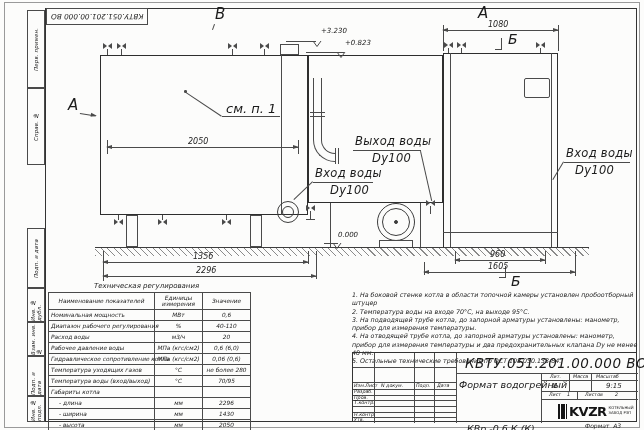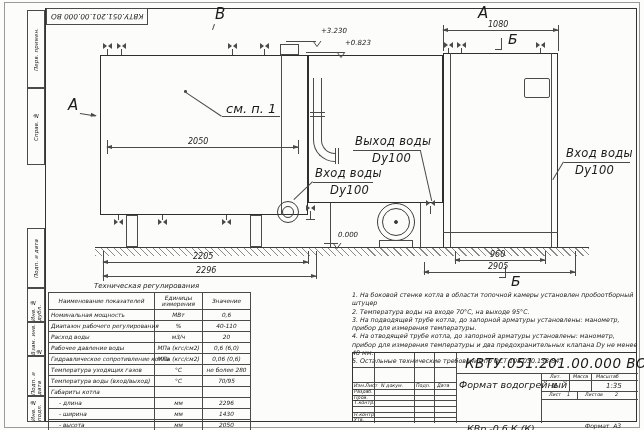--- a/index.html
+++ b/index.html
@@ -198,32 +198,32 @@
   <div class="ln" style="left:564px;top:162px;width:66px;height:1px;"></div>
   <span class="t portlabel" style="left:575px;top:165px;">Dy100</span>
   <div class="lnr" style="left:564px;top:162px;width:21px;transform:rotate(121deg);"></div>
 
   <div class="ground" style="left:95px;top:247px;width:494px;height:8px;"></div>
 
   <div class="ln" style="left:103px;top:251px;width:1px;height:30px;"></div>
   <div class="ln" style="left:308px;top:251px;width:1px;height:13px;"></div>
   <div class="ln" style="left:316px;top:251px;width:1px;height:28px;"></div>
   <div class="dim" style="left:103px;top:262px;width:205px;"></div>
-  <span class="t dimtext" style="left:193px;top:253px;">2205</span>
+  <span class="t dimtext" style="left:193px;top:253px;">1356</span>
   <div class="dim" style="left:103px;top:276px;width:213px;"></div>
   <span class="t dimtext" style="left:196px;top:267px;">2296</span>
 
   <div class="ln" style="left:455px;top:251px;width:1px;height:13px;"></div>
   <div class="ln" style="left:545px;top:251px;width:1px;height:13px;"></div>
   <div class="dim" style="left:455px;top:260px;width:90px;"></div>
   <span class="t dimtext" style="left:490px;top:251px;text-align:center;">960</span>
   <div class="ln" style="left:424px;top:262px;width:1px;height:13px;"></div>
   <div class="ln" style="left:575px;top:251px;width:1px;height:25px;"></div>
   <div class="dim" style="left:424px;top:272px;width:151px;"></div>
-  <span class="t dimtext" style="left:488px;top:263px;">2905</span>
+  <span class="t dimtext" style="left:488px;top:263px;">1605</span>
 
   <div class="notes" style="left:352px;top:291px;">
     <div>1. На боковой стенке котла в области топочной камеры установлен пробоотборный штуцер</div>
     <div>2. Температура воды на входе 70°С, на выходе 95°С.</div>
     <div>3. На подводящей трубе котла, до запорной арматуры установлены: манометр, прибор для измерения температуры.</div>
     <div>4. На отводящей трубе котла, до запорной арматуры установлены: манометр, прибор для измерения температуры и два предохранительных клапана Dу не менее 40 мм.</div>
     <div>5. Остальные технические требования по ОСТ 108.030.133-84.</div>
   </div>
 
   <span class="t" style="left:94px;top:283px;font-size:7px;">Техническая регулирования</span>
@@ -333,30 +333,38 @@
     <span class="t" style="left:106px;top:27px;font-size:9.5px;">Формат водогрейный</span>
     <span class="t" style="left:114px;top:41px;font-size:9.5px;margin-top:30px;">КВр -0,6 К (К)</span>
 
     <div class="ln" style="left:216px;top:20px;width:1px;height:18px;"></div>
     <div class="ln" style="left:238px;top:20px;width:1px;height:18px;"></div>
     <div class="ln" style="left:188px;top:27px;width:97px;height:1px;"></div>
     <span class="t small" style="left:197px;top:21.5px;">Лит.</span>
     <span class="t small" style="left:220px;top:21.5px;">Масса</span>
     <span class="t small" style="left:243px;top:21.5px;">Масштаб</span>
     <span class="t" style="left:199px;top:29.5px;font-size:7px;">И</span>
-    <span class="t" style="left:253px;top:29.5px;font-size:7px;">1:35</span>
+    <span class="t" style="left:253px;top:29.5px;font-size:7px;">9:15</span>
     <div class="ln" style="left:188px;top:38px;width:97px;height:1px;"></div>
 
     <div class="ln" style="left:224px;top:38px;width:1px;height:8px;"></div>
     <div class="ln" style="left:188px;top:46px;width:97px;height:1px;"></div>
     <span class="t small" style="left:196px;top:40px;">Лист</span>
     <span class="t small" style="left:214px;top:40px;">1</span>
     <span class="t small" style="left:232px;top:40px;">Листов</span>
     <span class="t small" style="left:262px;top:40px;">2</span>
 
+    <div style="position:absolute;left:205px;top:49px;width:78px;height:18px;display:flex;align-items:center;gap:2px;">
+      <span style="display:inline-block;width:9px;height:15px;background:#151515;background-image:repeating-linear-gradient(90deg,transparent 0 2px,#fff 2px 2.7px);"></span>
+      <span class="logo">KVZR</span>
+      <span style="font-size:3.8px;font-style:normal;line-height:1.2;display:inline-block;">
+        <span style="display:block;">КОТЕЛЬНЫЙ</span>
+        <span style="display:block;">ЗАВОД РЭП</span>
+      </span>
+    </div>
   </div>
 
   <span class="t" style="left:585px;top:423px;font-size:6px;">
     <span>Формат</span>&nbsp;
     <span>А3</span>
   </span>
 
 </div>
 
 </body></html>

